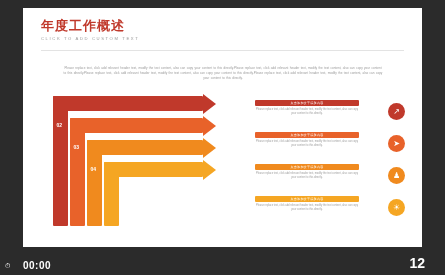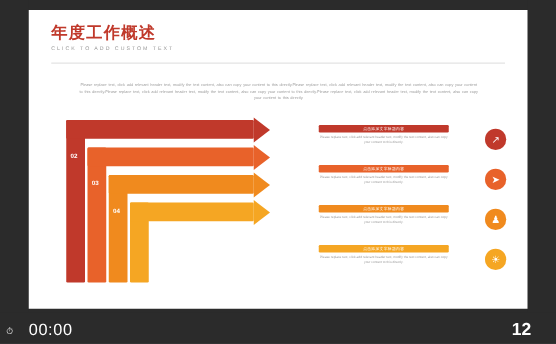--- a/index.html
+++ b/index.html
@@ -69,21 +69,21 @@
   .bullet{
     position:absolute;right:0;top:3px;width:17px;height:17px;border-radius:50%;
     color:#fff;display:flex;align-items:center;justify-content:center;font-size:8px;
   }
 
   
   .bottombar{
     position:absolute;left:0;bottom:0;width:445px;height:25px;background:#2b2b2b;
   }
   .timer{
-    position:absolute;left:23px;bottom:4px;color:#ffffff;font-size:13px;font-weight:normal;
+    position:absolute;left:23px;bottom:4px;color:#ffffff;font-size:10px;font-weight:bold;
     letter-spacing:.5px;
   }
   .timer-ico{
     position:absolute;left:5px;bottom:6px;color:#ffffff;font-size:7px;line-height:7px;
   }
   .pagenum{
     position:absolute;right:20px;bottom:4px;color:#ffffff;font-size:14px;font-weight:bold;
   }
   .sidebar-l{position:absolute;left:0;top:0;width:23px;height:250px;background:#2b2b2b;}
   .sidebar-r{position:absolute;right:0;top:0;width:23px;height:250px;background:#2b2b2b;}

